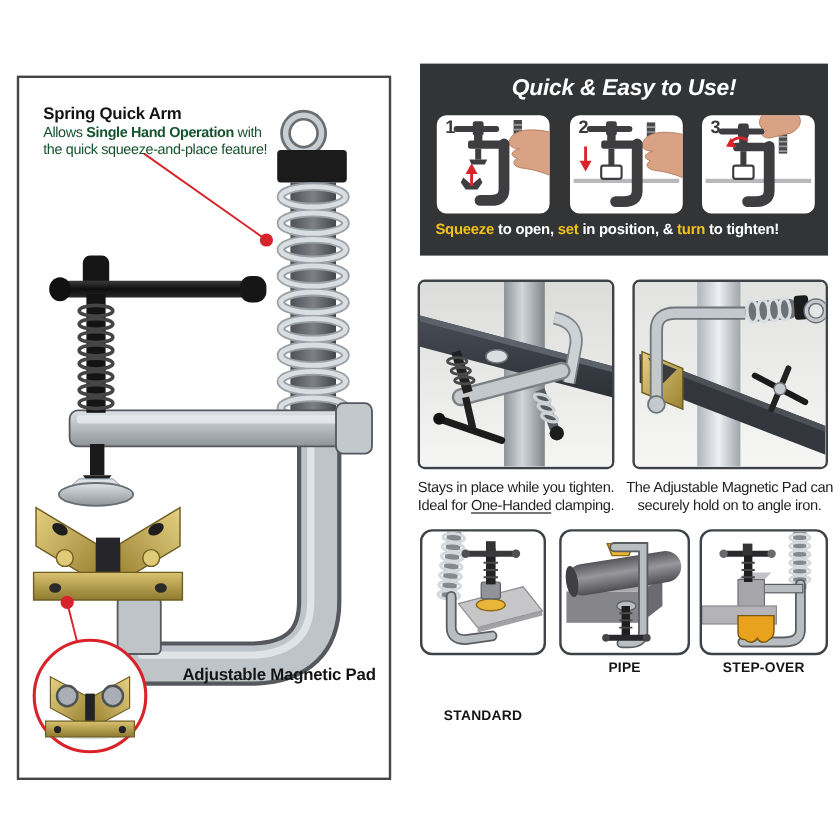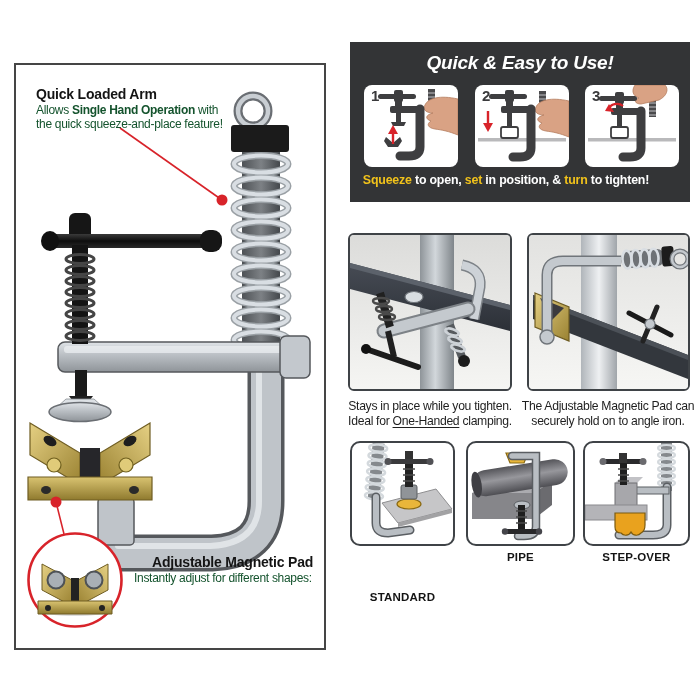--- a/index.html
+++ b/index.html
@@ -5,21 +5,21 @@
   html,body{margin:0;padding:0;background:#fff;}
   #stage{position:relative;width:700px;height:700px;background:#ffffff;overflow:hidden;
          font-family:"Liberation Sans",sans-serif;color:#1f1f1f;}
   .abs{position:absolute;}
   
   #left-panel{left:14px;top:63px;width:312px;height:587px;border:2px solid #454545;background:#fff;box-sizing:border-box;}
   .callout-title{font-size:14px;font-weight:bold;letter-spacing:-0.2px;color:#141414;}
   .callout-body{font-size:12px;line-height:14.2px;letter-spacing:-0.3px;color:#14532d;}
   .callout-body b{font-weight:bold;}
   
-  #quick-panel{left:350px;top:42px;width:340px;height:160px;background:#333436;}
+  #quick-panel{left:350px;top:53px;width:340px;height:160px;background:#333436;}
   #quick-title{left:0;top:10px;width:340px;text-align:center;color:#fff;font-size:19px;font-weight:bold;font-style:italic;letter-spacing:-0.2px;}
   .step-box{width:94px;height:82px;background:#fff;border-radius:8px;top:43px;overflow:hidden;}
   .step-num{position:absolute;left:7px;top:2px;font-size:15px;font-weight:bold;color:#3a3a3c;}
   #quick-caption{left:0;top:131px;width:312px;text-align:center;font-size:12.4px;font-weight:bold;letter-spacing:-0.2px;color:#fff;}
   #quick-caption .hl{color:#f1c21b;}
   
   .photo-panel{top:233px;height:158px;border:2px solid #3f4347;border-radius:6px;box-sizing:border-box;overflow:hidden;background:#eee;}
   #photo-left{left:348px;width:164px;}
   #photo-right{left:527px;width:163px;}
   .photo-caption{top:399px;text-align:center;font-size:12.2px;line-height:14.6px;letter-spacing:-0.3px;color:#1f1f1f;}
@@ -167,29 +167,29 @@
         <polygon points="92,499 62,515 62,541 92,525" fill="url(#goldR)" stroke="#6f5d22" stroke-width="1"></polygon>
         <rect x="55" y="513" width="8" height="30" fill="#222"></rect>
         <circle cx="40" cy="515" r="8.5" fill="#a9afb5" stroke="#4e5256" stroke-width="2"></circle>
         <circle cx="78" cy="515" r="8.5" fill="#a9afb5" stroke="#4e5256" stroke-width="2"></circle>
         <polygon points="22,536 96,536 96,549 22,549" fill="url(#goldB)" stroke="#6f5d22" stroke-width="1"></polygon>
         <circle cx="32" cy="543" r="3" fill="#222"></circle>
         <circle cx="86" cy="543" r="3" fill="#222"></circle>
       </g>
     </svg>
 
-    <div class="abs callout-title" style="left:20px;top:21px">Quick Loaded Arm</div>
+    <div class="abs callout-title" style="left:20px;top:21px">Spring Quick Arm</div>
     <div class="abs callout-body" style="left:20px;top:38px">
       <span>Allows </span><b>Single Hand Operation</b><span> with</span><br>
       <span>the quick squeeze-and-place feature!</span>
     </div>
 
     <div class="abs callout-title" style="left:136px;top:489px">Adjustable Magnetic Pad</div>
     <div class="abs callout-body" style="left:118px;top:506px">
-      <span>Instantly adjust for different shapes:</span><br>
+      <br>
     </div>
   </div>
 
   <div id="quick-panel" class="abs">
     <div id="quick-title" class="abs">Quick &amp; Easy to Use!</div>
 
     <div class="abs step-box" style="left:14px">
       <span class="step-num">1</span>
       <svg width="94" height="82" viewBox="0 0 94 82">
         <rect x="64" y="4" width="7" height="22" fill="#4a4a4c"></rect>

